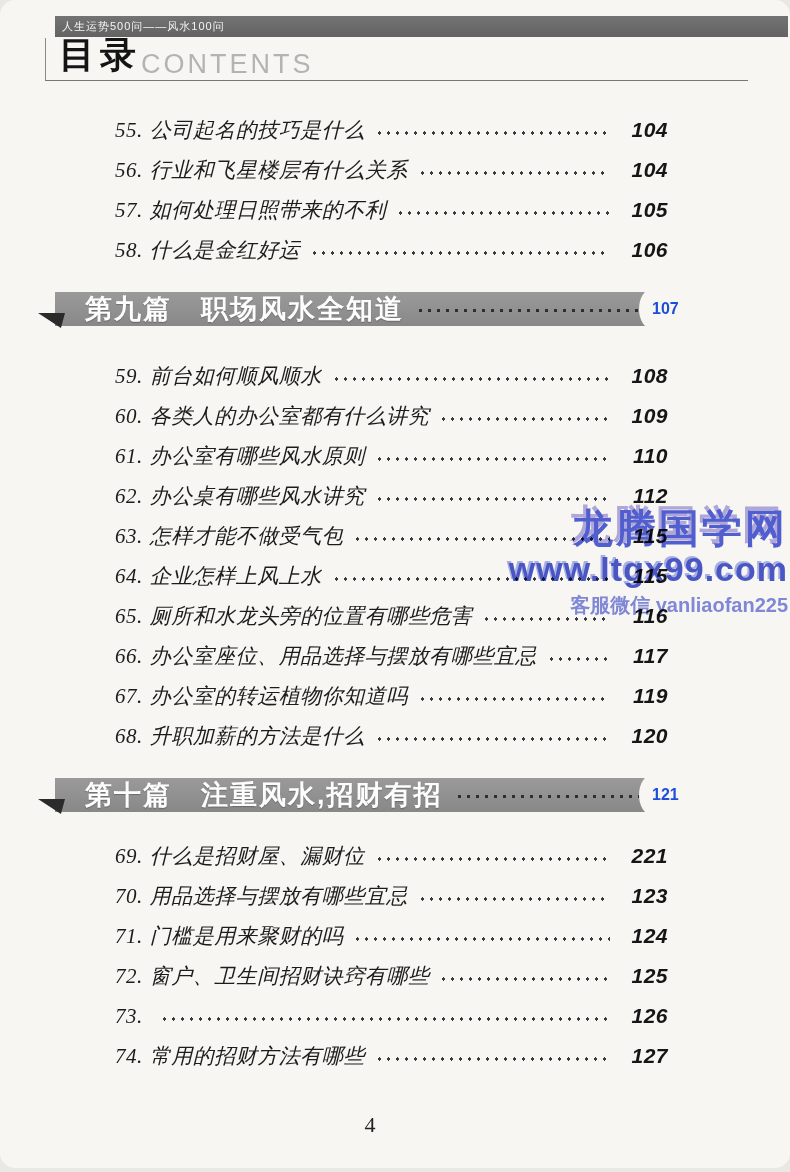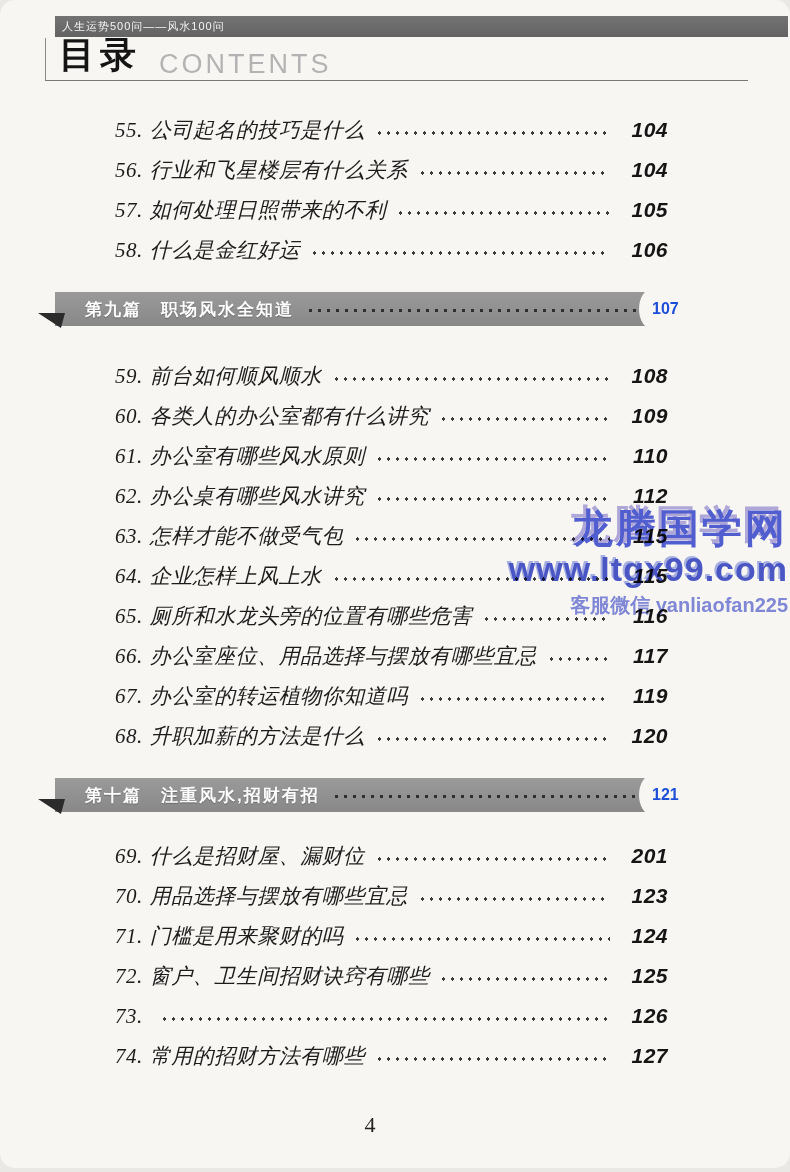--- a/index.html
+++ b/index.html
@@ -39,21 +39,21 @@
     display:flex;align-items:flex-end;
     padding-left:13px;
   }
   .title-cn{
     font-family:"Liberation Sans","DejaVu Sans",sans-serif;
     font-weight:900;font-size:36px;letter-spacing:5px;color:#141414;
   }
   .title-en{
     font-family:"Liberation Sans","DejaVu Sans",sans-serif;
     font-size:27px;letter-spacing:3px;color:#b3b3b3;
-    margin-left:18px;margin-top:4px;
+    margin-top:4px;
   }
   
   .content{position:absolute;left:0;top:80px;width:790px;}
   .entries{margin-left:115px;width:553px;}
   .entries.first{margin-top:30px;}
   .entries.mid{margin-top:30px;}
   .entries.last{margin-top:24px;}
   .row{height:40px;display:flex;align-items:center;font-size:21px;letter-spacing:0.5px;font-style:italic;}
   .num{margin-right:7px;}
   .dots{
@@ -77,21 +77,21 @@
     display:flex;align-items:center;
   }
   .flag{
     position:absolute;left:-17px;top:21px;width:27px;height:15px;
     background:#2b2b2b;
     clip-path:polygon(0 0,100% 0,85% 100%);
   }
   .section-title{
     color:#fdfdfd;
     font-family:"Liberation Sans","DejaVu Sans",sans-serif;
-    font-weight:700;font-size:17px;letter-spacing:2px;
+    font-weight:700;font-size:27px;letter-spacing:2px;
     padding-left:30px;white-space:nowrap;
     text-shadow:0 1px 1px rgba(0,0,0,0.25);
   }
   .section-dots{
     flex:1;height:9px;margin:2px 2px 0 12px;
     background-image:radial-gradient(circle,#2e2e2e 1.5px,transparent 1.7px);
     background-size:9px 9px;background-repeat:repeat-x;background-position:left center;
   }
   .notch{
     position:absolute;right:-13px;top:-3px;width:26px;height:40px;
@@ -251,21 +251,21 @@
         <span class="notch"></span>
       </div>
       <span class="section-pg">121</span>
     </div>
 
     <div class="entries last">
       <div class="row">
         <span class="num">69.</span>
         <span>什么是招财屋、漏财位</span>
         <span class="dots"></span>
-        <span class="pg">201</span>
+        <span class="pg">221</span>
       </div>
       <div class="row">
         <span class="num">70.</span>
         <span>用品选择与摆放有哪些宜忌</span>
         <span class="dots"></span>
         <span class="pg">123</span>
       </div>
       <div class="row">
         <span class="num">71.</span>
         <span>门槛是用来聚财的吗</span>

